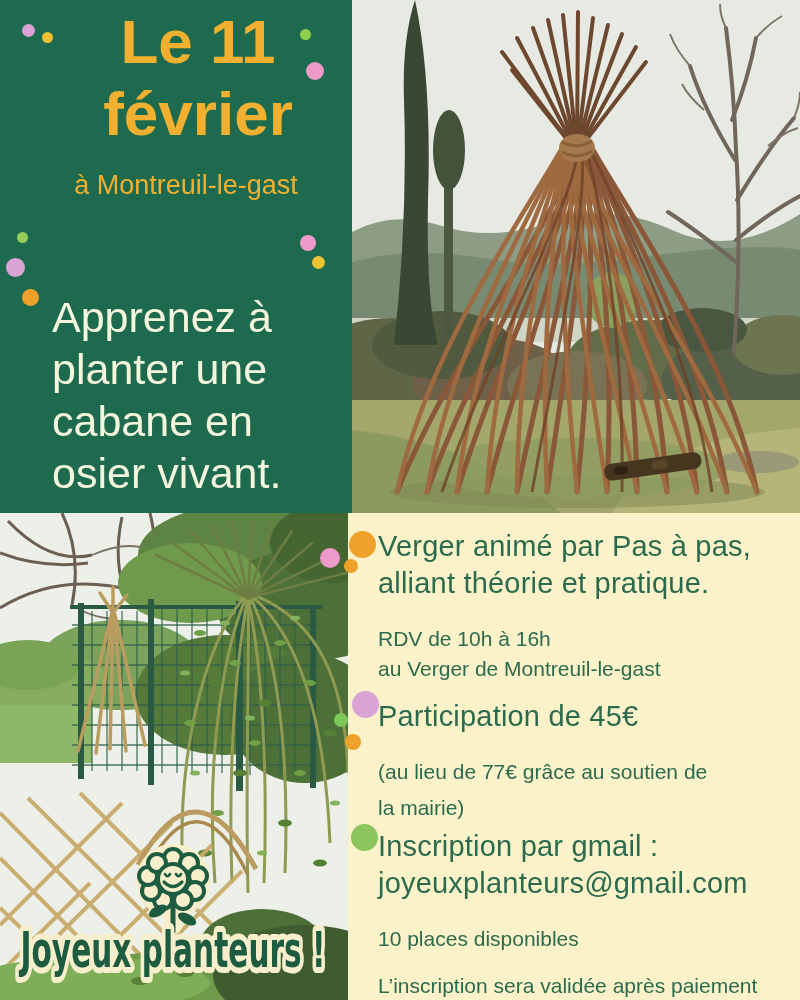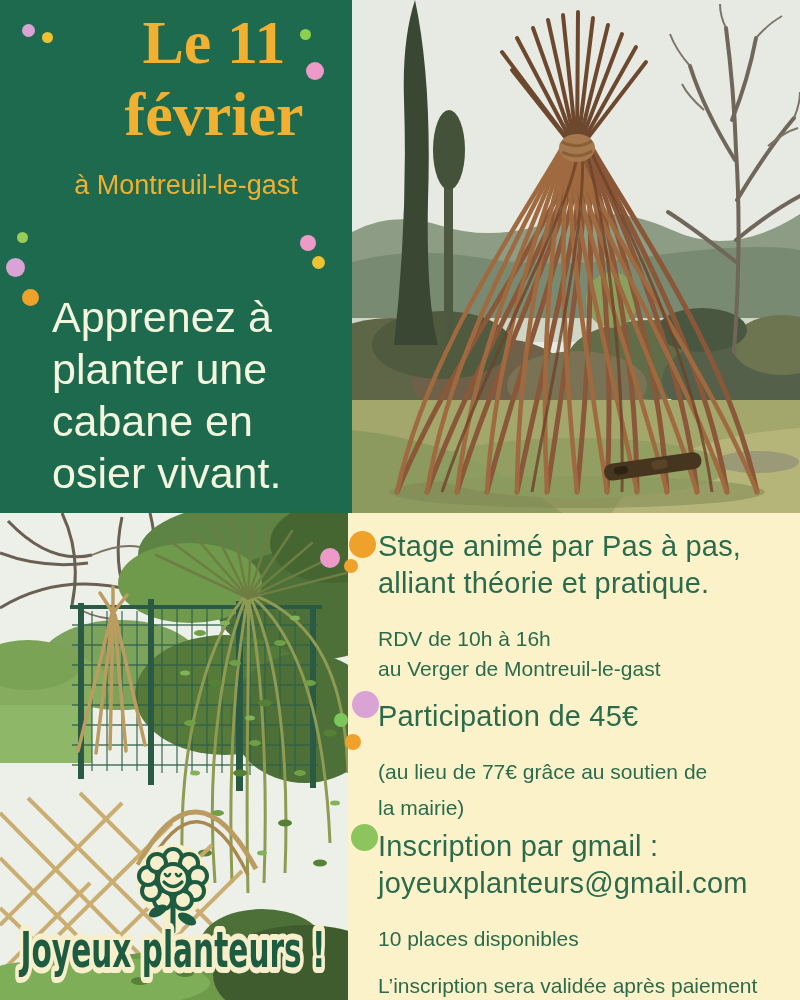--- a/index.html
+++ b/index.html
@@ -1,22 +1,22 @@
 <!DOCTYPE html>
 <html><head>
 <meta charset="utf-8">
 <style>
   html,body{margin:0;padding:0;background:#ffffff;}
   .poster{position:relative;width:800px;height:1000px;overflow:hidden;
           background:#fcf2ca;font-family:"Liberation Sans",sans-serif;}
   
   .green-panel{position:absolute;left:0;top:0;width:352px;height:513px;background:#1d6a4f;}
   .hero-title{position:absolute;left:0;top:6px;width:396px;text-align:center;
-      font-family:Liberation Serif, serif;font-weight:800;font-size:62px;line-height:72px;
-      color:#f1b02f;letter-spacing:0px;margin-left:16px;}
+      font-family:Liberation Sans, sans-serif;font-weight:800;font-size:62px;line-height:72px;
+      color:#f1b02f;letter-spacing:0px;}
   .hero-sub{position:absolute;left:0;top:166px;width:372px;text-align:center;
       font-size:27px;line-height:38px;color:#f1b02f;font-weight:500;}
   .hero-headline{position:absolute;left:52px;top:266px;width:300px;
       font-size:43px;line-height:52px;color:#f3f5dd;font-weight:400;margin-top:25px;}
   
   .cream-panel{position:absolute;left:348px;top:513px;width:452px;height:487px;background:#fcf2ca;}
   .detail-group{position:absolute;color:#2b6b4d;}
   .detail-big{font-size:29px;line-height:37px;font-weight:500;letter-spacing:0.2px;}
   .detail-small{font-size:21px;line-height:30px;font-weight:400;margin-top:22px;}
   
@@ -275,21 +275,21 @@
       <div>Apprenez à</div>
       <div>planter une</div>
       <div>cabane en</div>
       <div>osier vivant.</div>
     </div>
   </div>
 
   <div class="cream-panel"></div>
 
   <div class="detail-group" style="left:378px;top:528px;width:410px">
-    <div class="detail-big">Stage animé par Pas à pas,</div>
+    <div class="detail-big">Verger animé par Pas à pas,</div>
     <div class="detail-big">alliant théorie et pratique.</div>
     <div class="detail-small">RDV de 10h à 16h</div>
     <div class="detail-small" style="margin-top:0">au Verger de Montreuil-le-gast</div>
   </div>
 
   <div class="detail-group" style="left:378px;top:698px;width:410px">
     <div class="detail-big">Participation de 45€</div>
     <div class="detail-small">(au lieu de 77€ grâce au soutien de</div>
     <div class="detail-small" style="margin-top:6px">la mairie)</div>
   </div>

